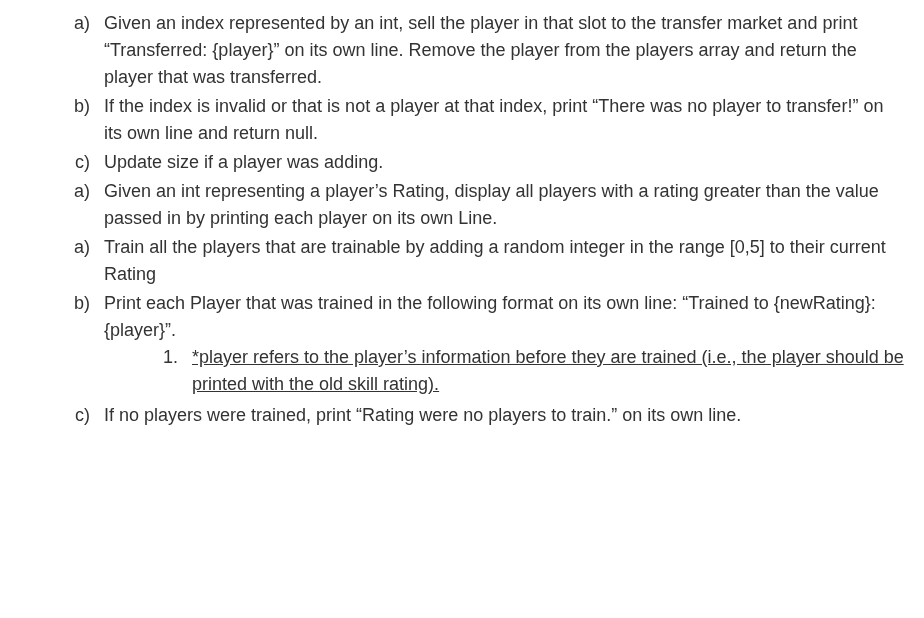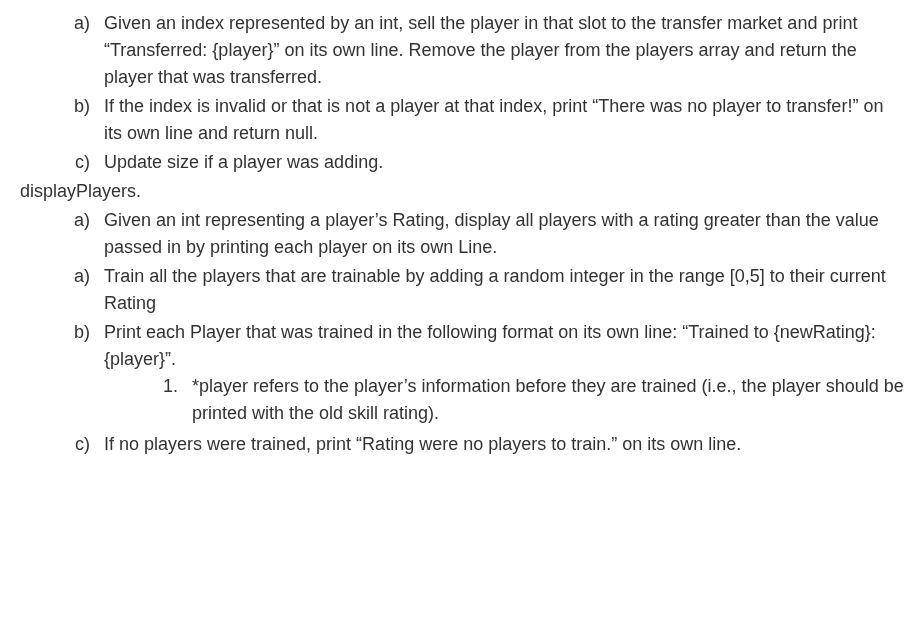--- a/index.html
+++ b/index.html
@@ -44,20 +44,21 @@
       margin-bottom: 2px;
     }
     .sub-marker {
       min-width: 28px;
       text-align: right;
       padding-right: 10px;
     }
     .sub-content {
       flex: 1;
       padding-left: 4px;
+      text-decoration: underline;
     }
   </style>
 </head>
 <body>
 
 <div>
 
   <div class="list">
     <div class="list-item">
       <div class="list-marker">a)</div>
@@ -66,21 +67,20 @@
     <div class="list-item">
       <div class="list-marker">b)</div>
       <div class="list-content">If the index is invalid or that is not a player at that index, print “There was no player to transfer!” on its own line and return null.</div>
     </div>
     <div class="list-item">
       <div class="list-marker">c)</div>
       <div class="list-content">Update size if a player was adding.</div>
     </div>
   </div>
 
-  <div class="section-title">displayPlayers.</div>
   <div class="list">
     <div class="list-item">
       <div class="list-marker">a)</div>
       <div class="list-content">Given an int representing a player’s Rating, display all players with a rating greater than the value passed in by printing each player on its own Line.</div>
     </div>
   </div>
 
   <div class="list">
     <div class="list-item">
       <div class="list-marker">a)</div>

